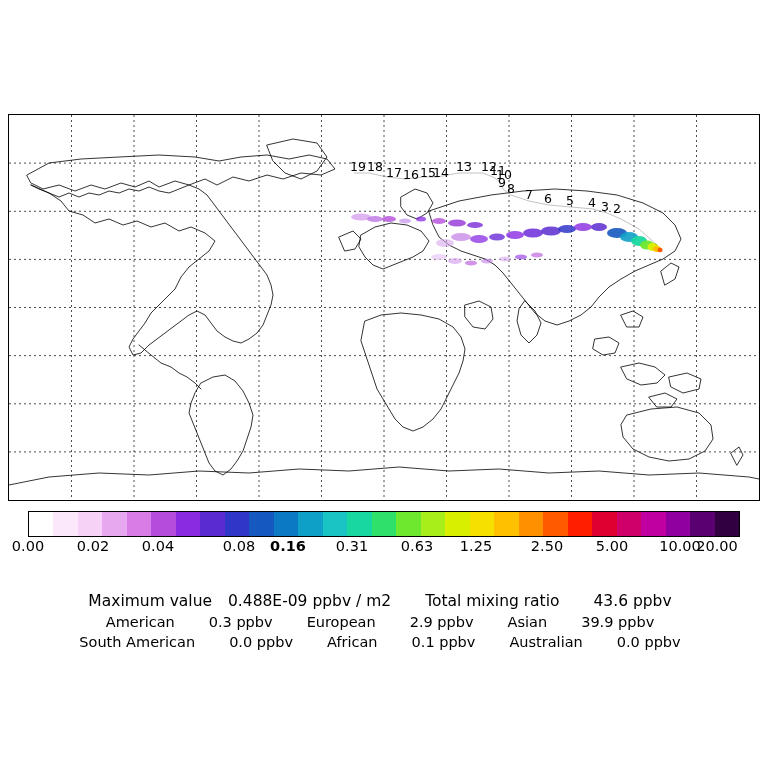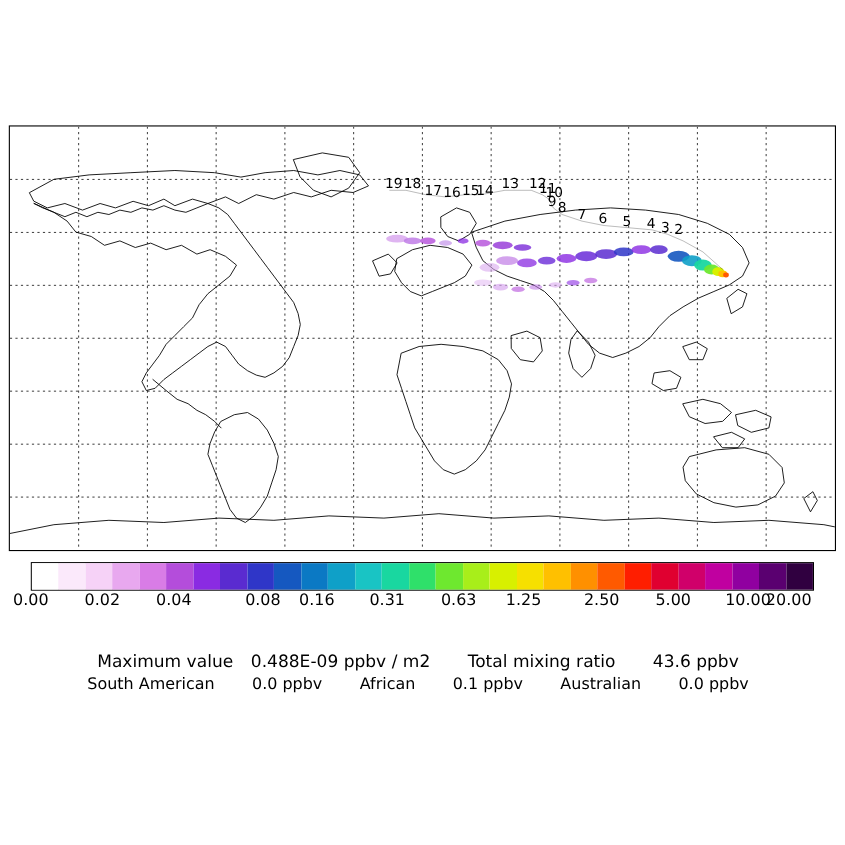--- a/index.html
+++ b/index.html
@@ -298,35 +298,38 @@
       <div class="cbar-cell" style="background: rgb(144, 0, 160);"></div>
       <div class="cbar-cell" style="background: rgb(90, 0, 112);"></div>
       <div class="cbar-cell" style="background: rgb(48, 0, 64);"></div>
     </div>
 
   <div class="cbar-ticks">
     <span style="left:28px;">0.00</span>
     <span style="left:93px;">0.02</span>
     <span style="left:158px;">0.04</span>
     <span style="left:223px;margin-left:16px;">0.08</span>
-    <span style="left:288px;">0.16</span>
+    <span style="left:288px;font-weight:bold;">0.16</span>
     <span style="left:352px;">0.31</span>
     <span style="left:417px;">0.63</span>
     <span style="left:476px;">1.25</span>
     <span style="left:547px;">2.50</span>
     <span style="left:612px;">5.00</span>
     <span style="left:680px;">10.00</span>
     <span style="left:717px;">20.00</span>
   </div>
 
 
   <div class="footer">
     <div class="foot-row1 nowrap">
       <span>Maximum value</span><span class="pad-a"></span><span>0.488E-09 ppbv / m2</span><span class="gapA"></span><span>Total mixing ratio</span><span class="pad-b"></span><span>43.6 ppbv</span>
     </div>
 
+    <div class="foot-row nowrap">
+      <span>American</span><span class="pad-b"></span><span>0.3 ppbv</span><span class="pad-b"></span><span>European</span><span class="pad-b"></span><span>2.9 ppbv</span><span class="pad-b"></span><span>Asian</span><span class="pad-b"></span><span>39.9 ppbv</span>
+    </div>
 
     <div class="foot-row nowrap">
       <span>South American</span><span class="pad-b"></span><span>0.0 ppbv</span><span class="pad-b"></span><span>African</span><span class="pad-b"></span><span>0.1 ppbv</span><span class="pad-b"></span><span>Australian</span><span class="pad-b"></span><span>0.0 ppbv</span>
     </div>
   </div>
 
 </div>
 
 </body></html>

